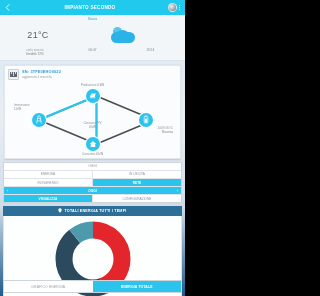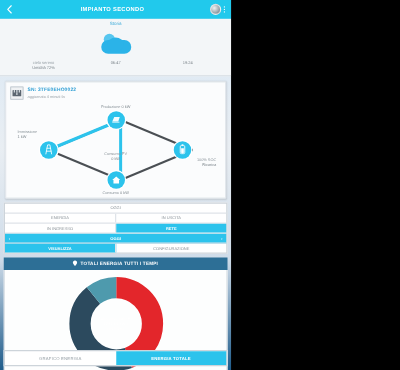--- a/index.html
+++ b/index.html
@@ -280,20 +280,21 @@
     <div class="kebab">
         <i></i>
         <i></i>
         <i></i>
       </div>
   </div>
 
   <div class="weather">
     <div class="city">Storia</div>
     <div class="row">
+      <div class="temp">21°C</div>
       <div class="iconwrap">
         <div class="cloudicon">
           <span class="sun"></span>
             <span class="c1"></span>
             <span class="c2"></span>
         </div>
       </div>
     </div>
     <div class="meta">
       <div>

